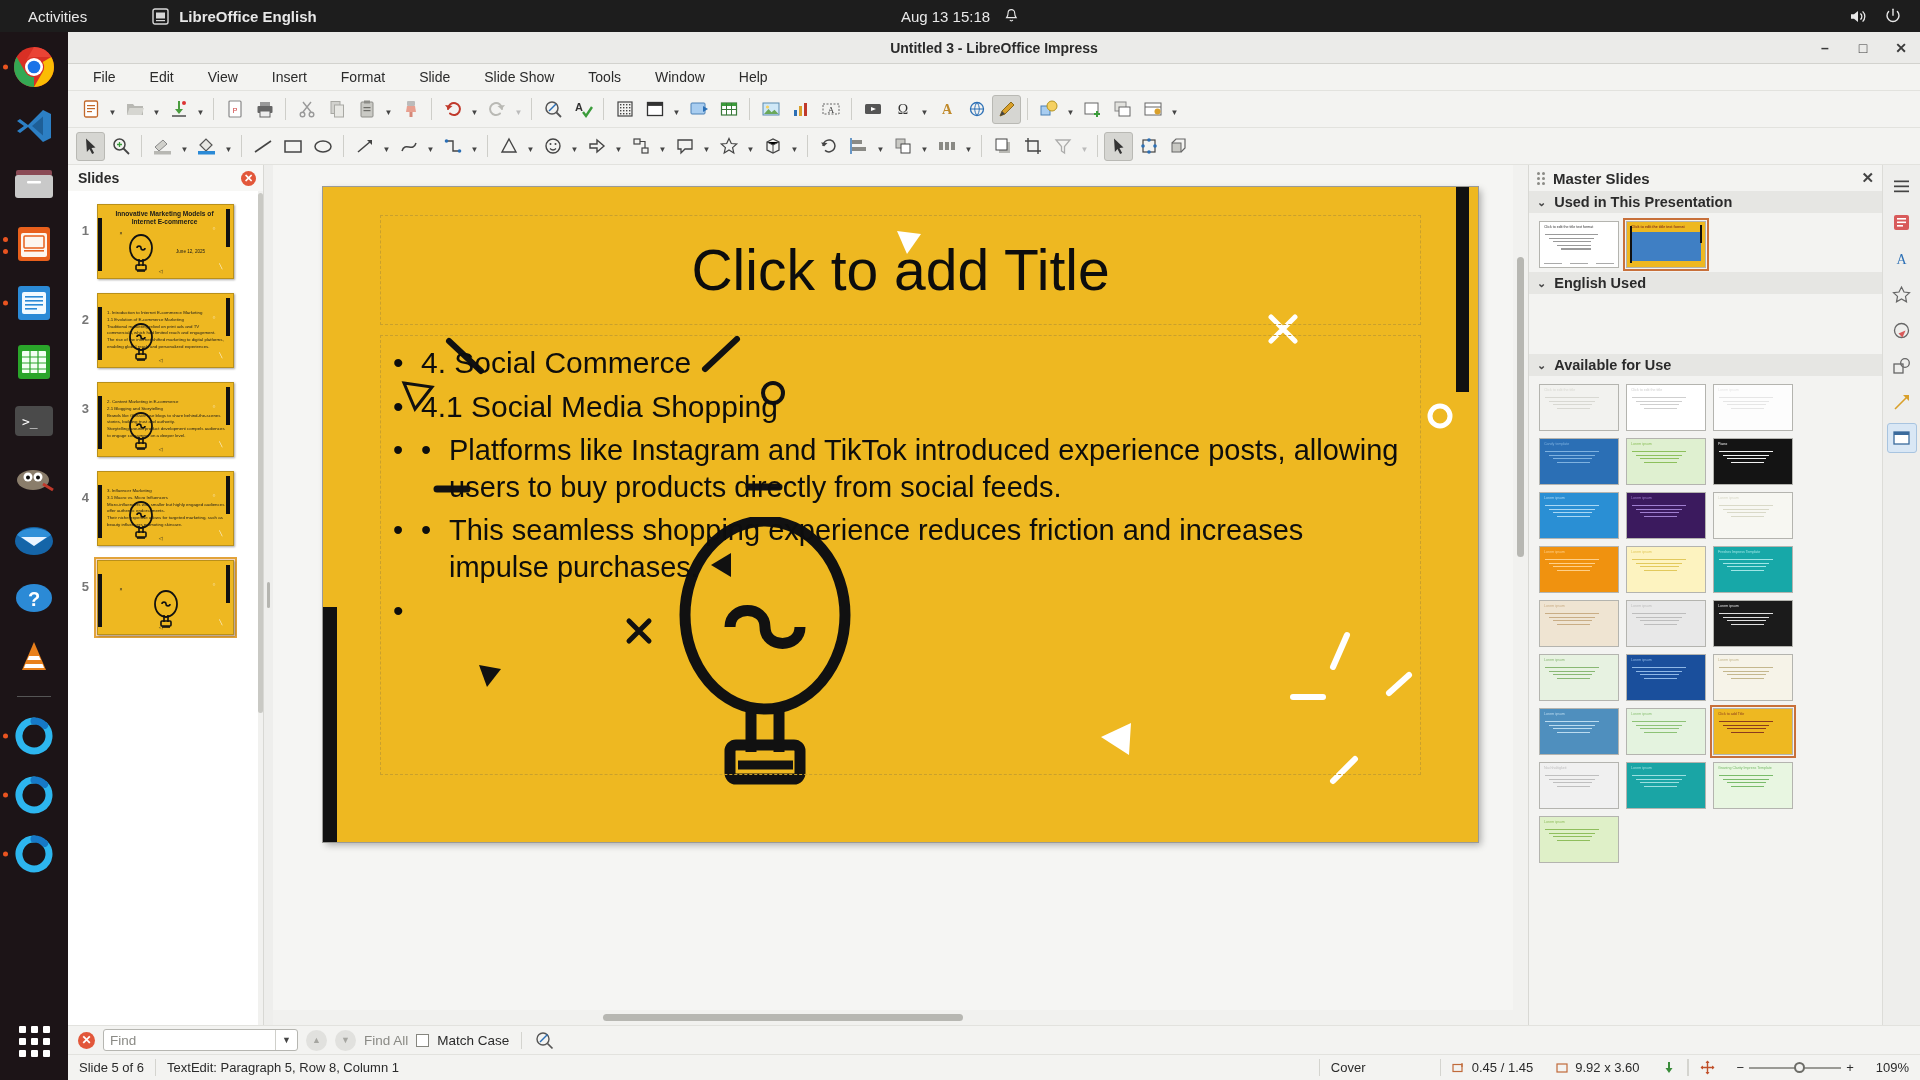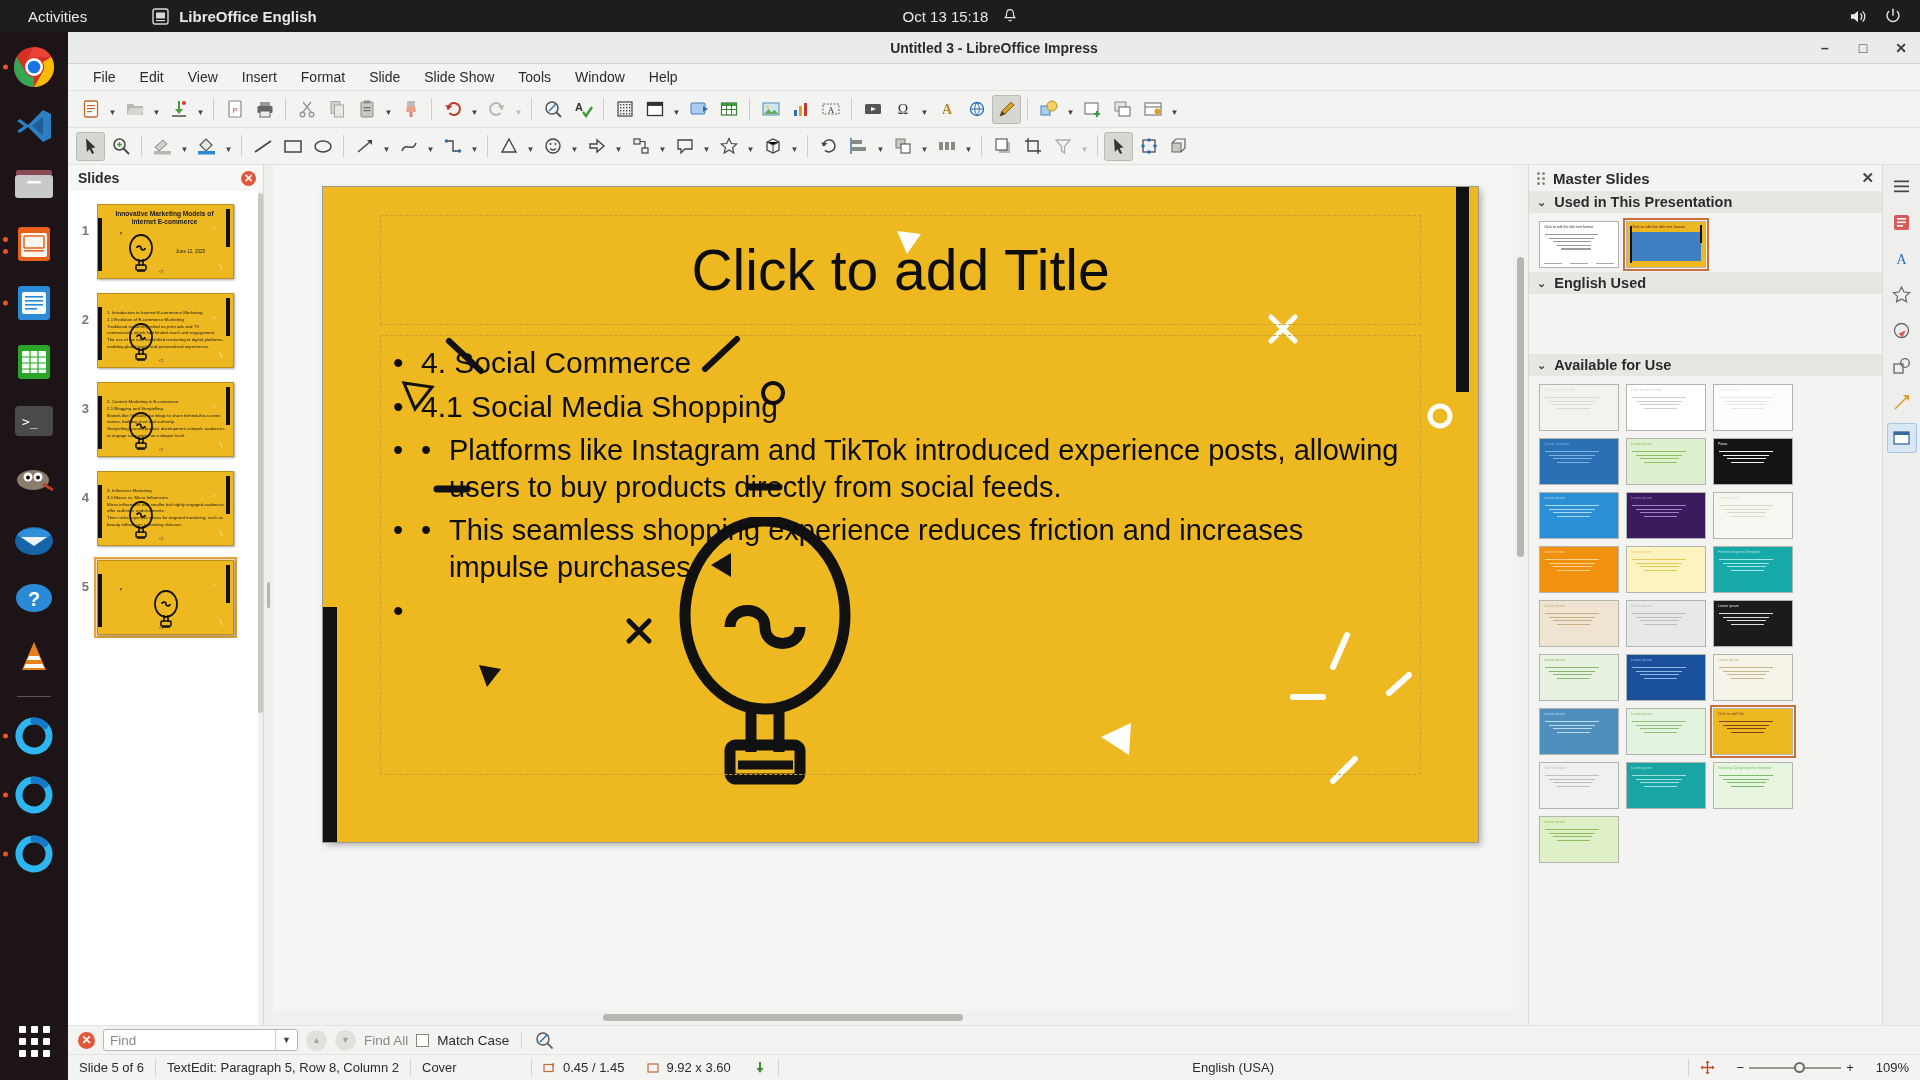--- a/index.html
+++ b/index.html
@@ -44,21 +44,21 @@
 
   #titlebar {
     height: 32px; background: #ebebe9; border-bottom: 1px solid #d2d2ce;
     display: flex; align-items: center; justify-content: center; position: relative;
     font-weight: bold; font-size: 14px; color: #2b2b2b;
   }
   #titlebar .wbtns { position: absolute; right: 8px; display: flex; gap: 16px; align-items: center; }
   .wbtn { width: 22px; height: 22px; display: flex; align-items: center; justify-content: center; color: #3a3a3a; }
 
   #menubar { height: 27px; background: #f3f3f1; display: flex; align-items: center;
-             padding-left: 14px; gap: 2px; border-bottom: 1px solid #e2e2de; }
+             padding-left: 14px; gap: 12px; border-bottom: 1px solid #e2e2de; }
   .menu-item { padding: 3px 11px; font-size: 14px; color: #2b2b2b; border-radius: 3px; }
 
   .toolbar { background: #f3f3f1; display: flex; align-items: center; padding: 3px 8px; gap: 1px;
              border-bottom: 1px solid #e2e2de; height: 37px; }
   .tbtn { width: 29px; height: 29px; display: flex; align-items: center; justify-content: center;
           border-radius: 3px; position: relative; }
   .tbtn.sel { background: #d6d6d2; border: 1px solid #b9b9b4; }
   .tsep { width: 1px; height: 22px; background: #cecec9; margin: 0 5px; }
   .tarrow { width: 13px; height: 29px; display: flex; align-items: flex-end; justify-content: center;
             padding-bottom: 7px; font-size: 8px; color: #444; }
@@ -194,21 +194,21 @@
     <span class="tb-ico">
       <svg width="17" height="17" viewBox="0 0 17 17">
           <rect x="1" y="1" width="15" height="15" rx="2" fill="none" stroke="#d7d7d7" stroke-width="1.4"></rect>
           <rect x="4" y="4.5" width="9" height="6" fill="#d7d7d7"></rect>
           <rect x="4" y="12" width="9" height="1.2" fill="#d7d7d7"></rect>
         </svg>
     </span>
     <span>LibreOffice English</span>
   </div>
   <div class="clock">
-    <span>Oct 13  15:18</span>
+    <span>Aug 13  15:18</span>
     <span class="tb-ico">
       <svg width="15" height="16" viewBox="0 0 15 16">
           <path d="M7.5 1.6c-2 0-3.3 1.5-3.3 3.4 0 2.9-1 3.9-1.5 4.6h9.6c-.5-.7-1.5-1.7-1.5-4.6 0-1.9-1.3-3.4-3.3-3.4z" fill="none" stroke="#e8e8e8" stroke-width="1.1"></path>
           <path d="M6.1 11.8a1.45 1.45 0 0 0 2.8 0" fill="none" stroke="#e8e8e8" stroke-width="1.1"></path>
         </svg>
     </span>
   </div>
   <div class="tray">
     <span class="tb-ico">
       <svg width="19" height="17" viewBox="0 0 19 17">
@@ -1391,21 +1391,21 @@
           <circle cx="9" cy="9" r="6" fill="none" stroke="#555" stroke-width="1.4"></circle>
           <path d="M13.5 13.5L18.5 18.5" stroke="#555" stroke-width="1.7"></path>
           <path d="M6 12l7.5-7.5" stroke="#2b6fb5" stroke-width="1.5"></path>
         </svg>
     </span>
   </div>
 
   <div id="statusbar">
     <span class="sb-cell">Slide 5 of 6</span>
     <span class="sb-div"></span>
-    <span class="sb-cell">TextEdit: Paragraph 5, Row 8, Column 2</span>
+    <span class="sb-cell">TextEdit: Paragraph 5, Row 8, Column 1</span>
     <span class="sb-div" style="margin-left:auto"></span>
     <span class="sb-cell" style="min-width:120px">Cover</span>
     <span class="sb-div"></span>
     <span class="sb-cell">
       <span>
         <svg width="14" height="14" viewBox="0 0 14 14">
             <rect x="1" y="3.5" width="9" height="7" fill="none" stroke="#c06a3a" stroke-width="1.2"></rect>
             <path d="M10 2v4" stroke="#c06a3a" stroke-width="1.2"></path>
           </svg>
       </span>
@@ -1418,21 +1418,20 @@
           </svg>
       </span>
       <span>9.92 x 3.60</span>
     </span>
     <span class="sb-cell">
       <svg width="14" height="14" viewBox="0 0 14 14">
           <path d="M6 1h2v6h2.5L7 12 3.5 7H6z" fill="#3a8c3a"></path>
         </svg>
     </span>
     <span class="sb-div"></span>
-    <span class="sb-cell" style="flex:1;justify-content:center">English (USA)</span>
     <span class="sb-div"></span>
     <span class="sb-cell">
       <svg width="15" height="15" viewBox="0 0 15 15">
           <path d="M7.5 1v13M1 7.5h13" stroke="#c0502a" stroke-width="1.4"></path>
           <path d="M7.5 0.5l2 2.5h-4zM7.5 14.5l2-2.5h-4zM0.5 7.5l2.5-2v4zM14.5 7.5l-2.5-2v4z" fill="#c0502a"></path>
         </svg>
     </span>
     <span class="sb-cell" id="zoom-slider">
       <span>−</span>
       <span class="track">

